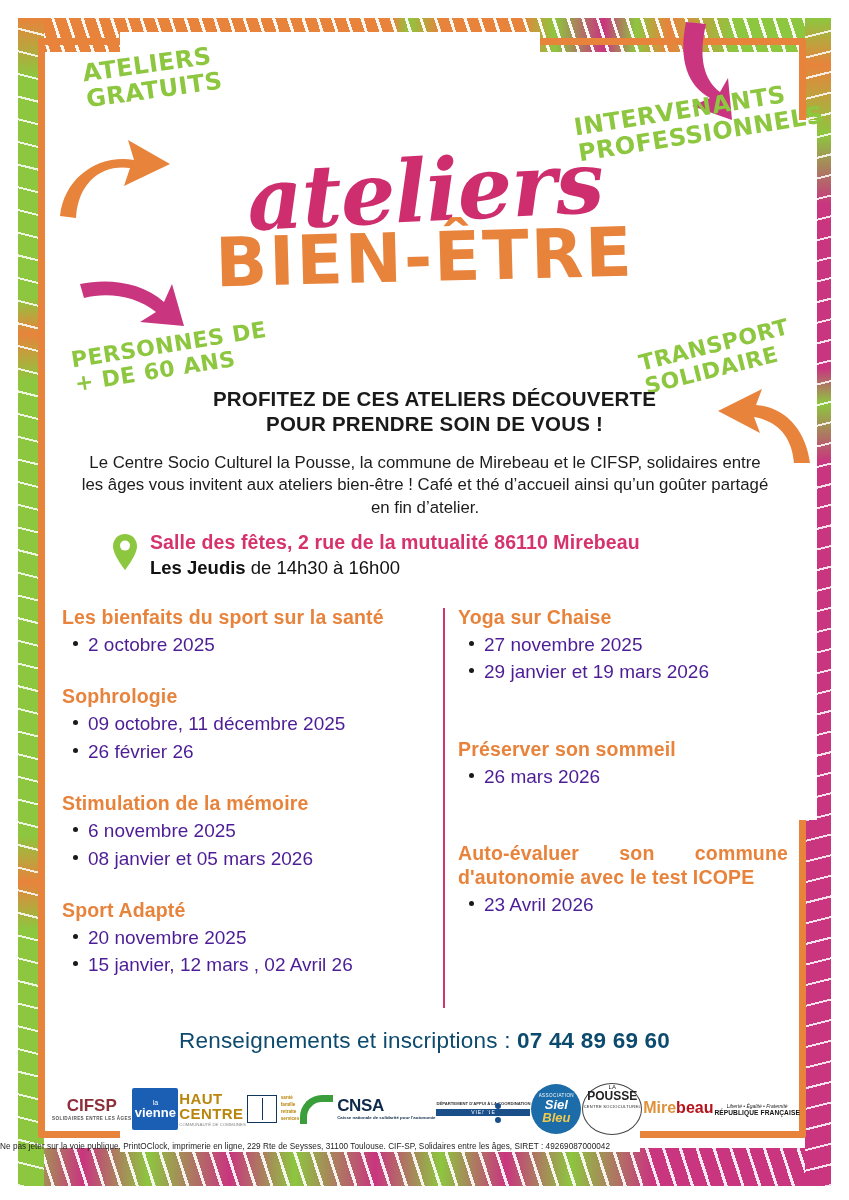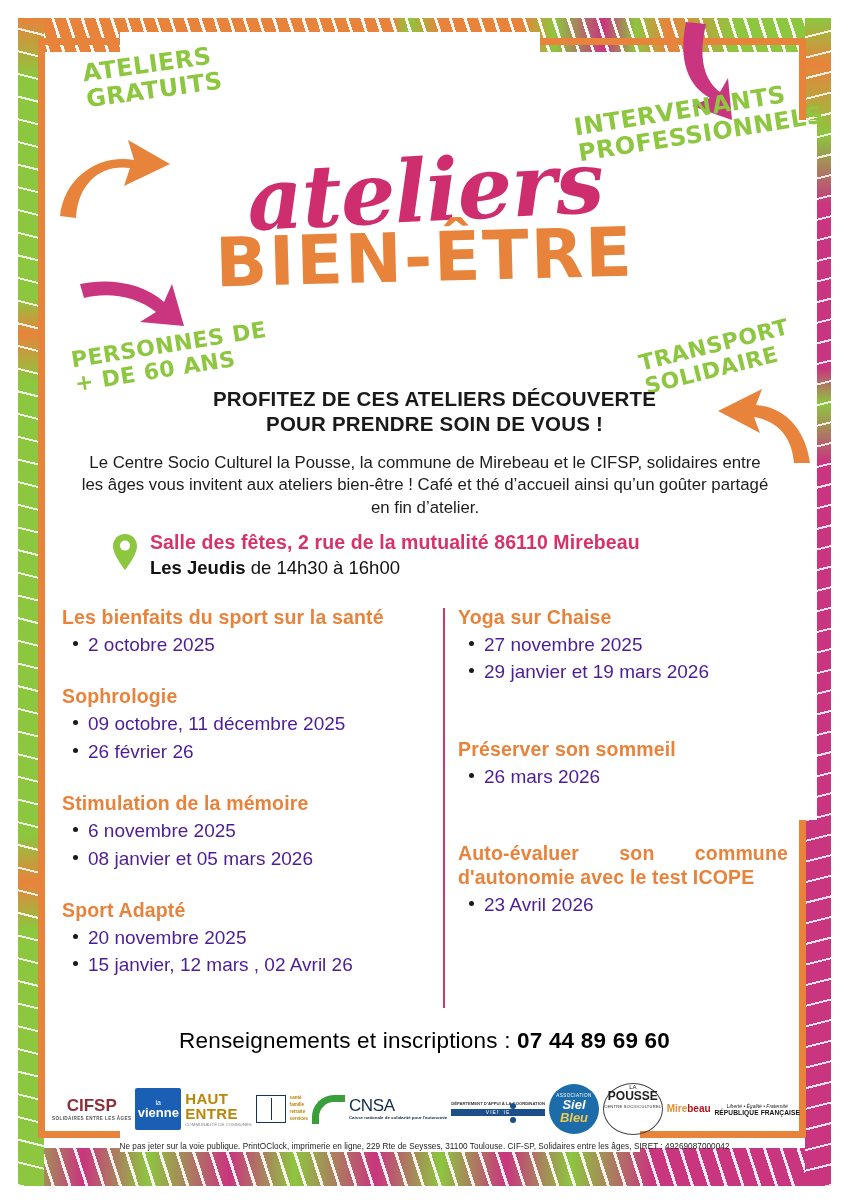--- a/index.html
+++ b/index.html
@@ -113,21 +113,21 @@
   .ws{margin-bottom:27px;}
   .ws-title{color:#e8833c;font-weight:700;font-size:19.5px;line-height:1.22;letter-spacing:.15px;}
   .ws-title.justify{text-align:justify;text-align-last:left;}
   .ws-dates{list-style:none;margin:1px 0 0;padding:0 0 0 26px;}
   .ws-dates li{position:relative;font-size:19px;line-height:1.45;color:#4c1d95;}
   .ws-dates li:before{content:"";position:absolute;left:-15px;top:10px;
     width:5px;height:5px;border-radius:50%;background:#1a1a1a;}
 
   
   .contact{position:absolute;left:0;top:1028px;width:849px;text-align:center;
-    font-size:22.5px;color:#000000;letter-spacing:.2px;}
+    font-size:22.5px;color:#0c4a6e;letter-spacing:.2px;}
   .contact b{font-weight:700;}
 
   
   .logos{position:absolute;left:52px;top:1080px;width:748px;height:58px;
     display:flex;align-items:center;justify-content:space-between;}
   .logo{display:flex;align-items:center;justify-content:center;height:54px;}
 
   .lg-cifsp{color:#8c2f39;font-weight:700;font-size:17px;text-align:center;line-height:1;}
   .lg-cifsp small{display:block;font-size:4.6px;letter-spacing:.4px;font-weight:700;margin-top:3px;color:#555;}
   .lg-vienne{background:#1a5fb4;color:#fff;width:46px;height:42px;border-radius:2px;
@@ -139,52 +139,52 @@
   .lg-hp .r2{font-size:15px;font-weight:700;letter-spacing:.4px;}
   .lg-hp .r3{font-size:4.4px;color:#888;margin-top:2px;}
   .lg-sfrs{display:flex;align-items:center;gap:4px;}
   .lg-sfrs .bk{width:28px;height:26px;border:1.6px solid #12355b;position:relative;}
   .lg-sfrs .bk:before{content:"";position:absolute;left:50%;top:2px;bottom:2px;width:1.6px;background:#12355b;}
   .lg-sfrs .lines{font-size:4.6px;color:#b8860b;line-height:1.5;font-weight:700;}
   .lg-cnsa{display:flex;align-items:center;gap:4px;}
   .lg-cnsa .arc{width:26px;height:22px;border-top:7px solid #3a9e3a;border-left:7px solid #3a9e3a;
     border-top-left-radius:22px;}
   .lg-cnsa .tx{color:#0d2a4a;line-height:1;}
-  .lg-cnsa .tx .b{font-size:17px;font-weight:400;letter-spacing:-.3px;}
+  .lg-cnsa .tx .b{font-size:17px;font-weight:700;letter-spacing:-.3px;}
   .lg-cnsa .tx .s{font-size:4.4px;font-weight:700;margin-top:2px;}
   .lg-dep{text-align:center;line-height:1.1;}
   .lg-dep .dots{width:34px;height:22px;margin:0 auto;position:relative;}
   .lg-dep .dots i{position:absolute;width:6px;height:6px;border-radius:50%;background:#1a4f8a;}
   .lg-dep .s{font-size:4.2px;color:#333;font-weight:700;}
   .lg-dep .bar{background:#1a4f8a;color:#fff;font-size:5px;padding:1px 3px;margin-top:2px;letter-spacing:1px;}
   .lg-siel{width:50px;height:50px;border-radius:50%;background:#1b6ca8;color:#fff;
     display:flex;flex-direction:column;align-items:center;justify-content:center;line-height:1;}
   .lg-siel .t{font-size:4.6px;letter-spacing:.4px;}
   .lg-siel .m{font-size:13px;font-weight:700;font-style:italic;}
   .lg-siel .b{font-size:13px;font-weight:700;font-style:italic;color:#f2c94c;}
   .lg-pousse{width:58px;height:50px;border:1.4px solid #444;border-radius:50%;
     display:flex;flex-direction:column;align-items:center;justify-content:flex-start;line-height:1.05;color:#222;}
   .lg-pousse .a{font-size:6px;}
   .lg-pousse .b{font-size:12px;font-weight:700;}
   .lg-pousse .c{font-size:4px;letter-spacing:.3px;margin-top:2px;}
   .lg-mire{text-align:center;}
   .lg-mire .wall{width:66px;height:20px;background:#e0913a;border-radius:2px 2px 0 0;
     -webkit-mask-image:repeating-linear-gradient(90deg,#000 0 8px,transparent 8px 12px);
     mask-image:repeating-linear-gradient(90deg,#000 0 8px,transparent 8px 12px);}
-  .lg-mire .nm{font-size:10px;font-weight:700;margin-top:-2px;}
+  .lg-mire .nm{font-size:16px;font-weight:700;margin-top:-2px;}
   .lg-mire .nm .a{color:#e0913a;}
   .lg-mire .nm .b{color:#b5121b;}
   .lg-rf{text-align:center;line-height:1.1;}
   .lg-rf .flag{width:58px;height:24px;margin:0 auto;
     background:linear-gradient(90deg,#1a2f66 0 33%,#fff 33% 66%,#c8102e 66% 100%);}
   .lg-rf .mt{font-size:5px;font-style:italic;color:#222;margin-top:2px;}
   .lg-rf .rp{font-size:6.6px;font-weight:700;color:#111;letter-spacing:.1px;}
 
   
-  .fineprint{position:absolute;left:0;top:1142px;width:849px;text-align:center;
+  .fineprint{position:absolute;left:0;top:1142px;width:849px;
     font-size:8.2px;color:#222;letter-spacing:.05px;}
 </style>
 </head>
 <body>
 
 <div class="poster">
 
   <div class="border-band band-top">
       <div class="paint"></div>
     </div>
@@ -340,21 +340,21 @@
       <div class="logo">
         <div class="lg-vienne">
           <span class="sm">la</span>
           <span class="bg">vienne</span>
         </div>
       </div>
 
       <div class="logo">
         <div class="lg-hp">
           <div class="r1">HAUT</div>
-          <div class="r2">ENTRE</div>
+          <div class="r2">CENTRE</div>
           <div class="r3">COMMUNAUTÉ DE COMMUNES</div>
         </div>
       </div>
 
       <div class="logo">
         <div class="lg-sfrs">
           <span class="bk"></span>
           <span class="lines" style="white-space:pre-line">santé
 famille
 retraite

